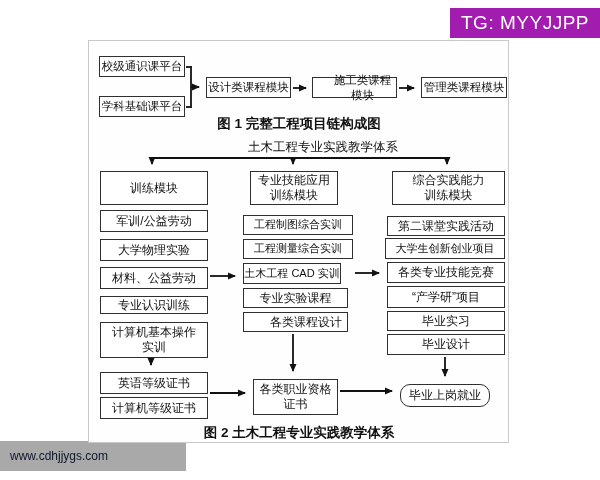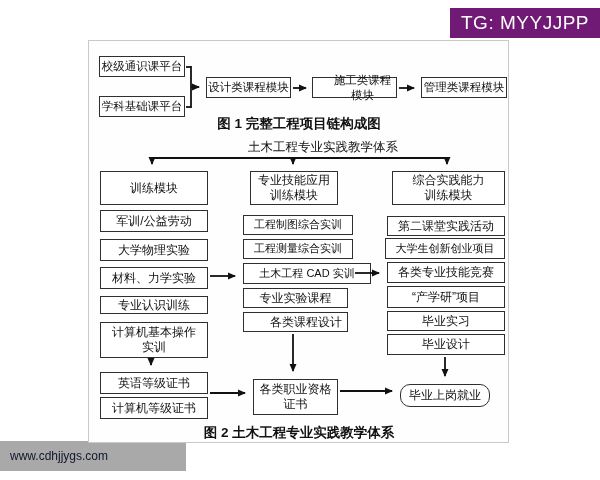--- a/index.html
+++ b/index.html
@@ -3,21 +3,21 @@
 <meta charset="utf-8">
 <style>
   html,body{margin:0;padding:0;}
   body{
     width:600px;height:480px;position:relative;background:#ffffff;
     font-family:"Liberation Sans","DejaVu Sans",sans-serif;color:#111;
     overflow:hidden;
   }
   .banner{
     position:absolute;left:450px;top:8px;width:150px;height:30px;
-    background:#701a75;color:#fff;font-size:19px;
+    background:#a21caf;color:#fff;font-size:19px;
     display:flex;align-items:center;justify-content:center;letter-spacing:.5px;
   }
   .wm{
     position:absolute;left:0;top:441px;width:186px;height:30px;
     background:#a9a9a9;color:#0f172a;font-size:12px;
     display:flex;align-items:center;padding-left:10px;box-sizing:border-box;
   }
   .frame{
     position:absolute;left:88px;top:40px;width:421px;height:403px;
     border:1px solid #c9c9c9;background:#fefefe;box-sizing:border-box;
@@ -58,30 +58,30 @@
 <div class="t2" style="top:139px;">土木工程专业实践教学体系</div>
 
 <div class="bx" style="left:100px;top:171px;width:108px;height:34px;">训练模块</div>
 <div class="bx" style="left:250px;top:171px;width:88px;height:34px;">专业技能应用
 训练模块</div>
 <div class="bx" style="left:392px;top:171px;width:113px;height:34px;">综合实践能力
 训练模块</div>
 
 <div class="bx" style="left:100px;top:210px;width:108px;height:22px;">军训/公益劳动</div>
 <div class="bx" style="left:100px;top:239px;width:108px;height:22px;">大学物理实验</div>
-<div class="bx" style="left:100px;top:267px;width:108px;height:22px;">材料、力学实验</div>
+<div class="bx" style="left:100px;top:267px;width:108px;height:22px;">材料、公益劳动</div>
 <div class="bx" style="left:100px;top:296px;width:108px;height:18px;">专业认识训练</div>
 <div class="bx" style="left:100px;top:322px;width:108px;height:36px;">计算机基本操作
 实训</div>
 <div class="bx" style="left:100px;top:372px;width:108px;height:22px;">英语等级证书</div>
 <div class="bx" style="left:100px;top:397px;width:108px;height:22px;">计算机等级证书</div>
 
 <div class="bx tight" style="left:243px;top:215px;width:110px;height:20px;">工程制图综合实训</div>
 <div class="bx tight" style="left:243px;top:239px;width:110px;height:20px;">工程测量综合实训</div>
-<div class="bx tight" style="left:243px;top:263px;width:128px;height:21px;">土木工程 CAD 实训</div>
+<div class="bx tight" style="left:243px;top:263px;width:98px;height:21px;">土木工程 CAD 实训</div>
 <div class="bx" style="left:243px;top:288px;width:105px;height:20px;">专业实验课程</div>
 <div class="bx" style="left:243px;top:312px;width:105px;height:20px;padding-left:21px;">各类课程设计</div>
 <div class="bx" style="left:253px;top:379px;width:85px;height:36px;">各类职业资格
 证书</div>
 
 <div class="bx" style="left:387px;top:216px;width:118px;height:20px;">第二课堂实践活动</div>
 <div class="bx tight" style="left:385px;top:238px;width:120px;height:21px;">大学生创新创业项目</div>
 <div class="bx" style="left:387px;top:262px;width:118px;height:21px;">各类专业技能竞赛</div>
 <div class="bx" style="left:387px;top:286px;width:118px;height:22px;">“产学研”项目</div>
 <div class="bx" style="left:387px;top:311px;width:118px;height:20px;">毕业实习</div>

